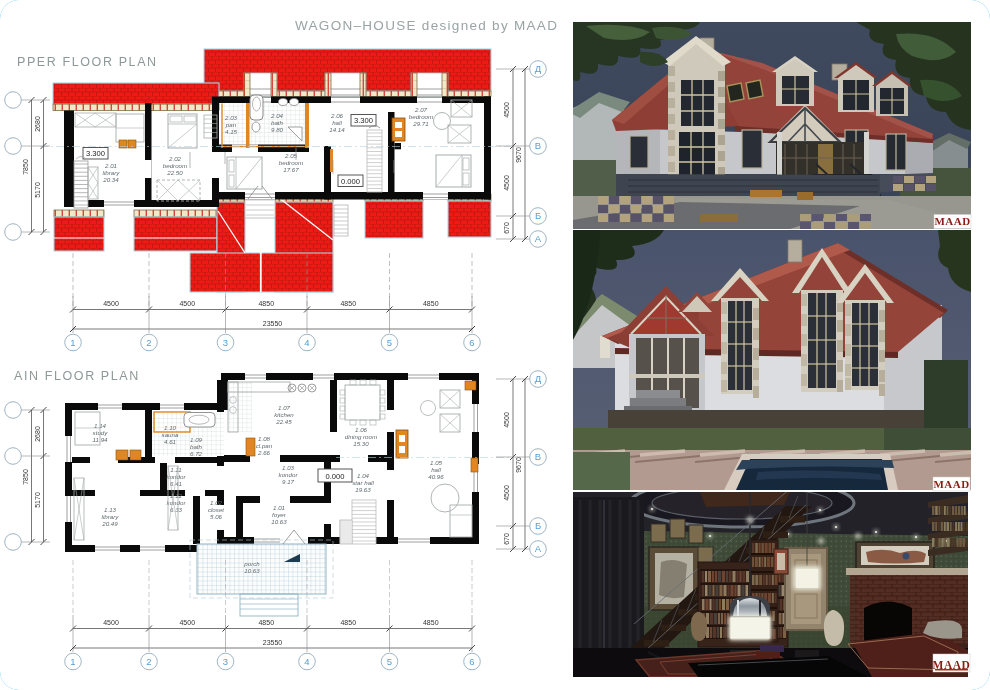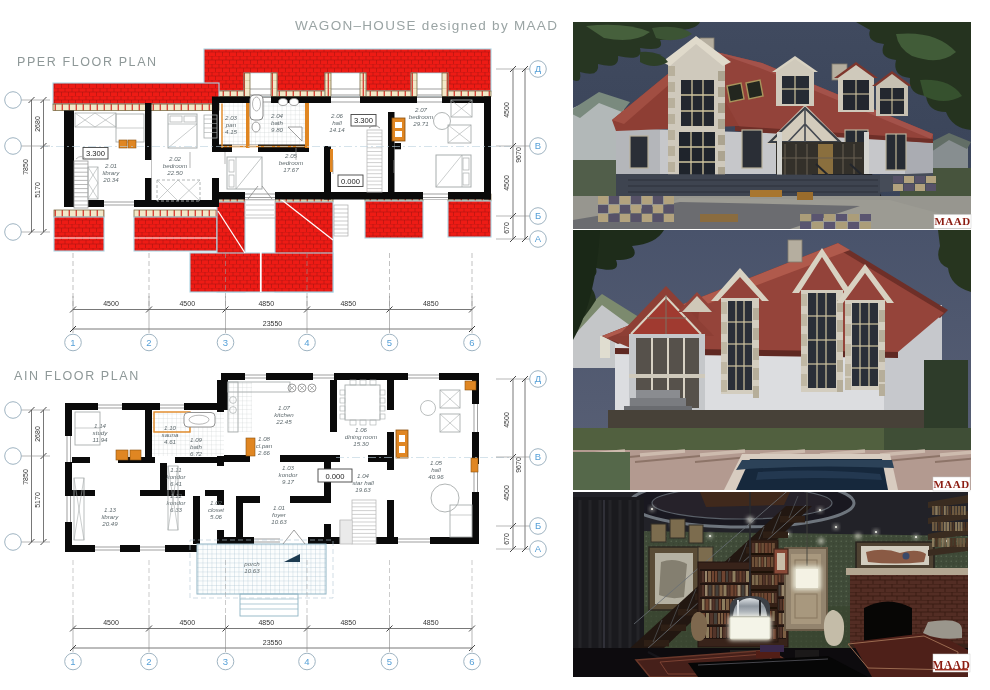--- a/index.html
+++ b/index.html
@@ -1,15 +1,15 @@
 <!DOCTYPE html>
 <html><head><meta charset="utf-8">
 <style>
 html,body{margin:0;padding:0;background:#ffffff;}
-#sheet{position:relative;width:990px;height:690px;background:#0ea5e9;overflow:hidden;}
+#sheet{position:relative;width:990px;height:690px;background:#0ea5e9;overflow:hidden;border-radius:19px;}
 text{font-family:"Liberation Sans",sans-serif;}
 .rl{font-size:6.2px;fill:#5f6a6e;font-style:italic;}
 .dim{font-size:7px;fill:#333;}
 .lvl{font-size:7.6px;fill:#222;}
 .gn{font-size:9.5px;fill:#56a0d8;}
 .ti{font-size:13.5px;fill:#9aa4a4;letter-spacing:1.3px;}
 .pt{font-size:12.5px;fill:#8e9898;letter-spacing:1.6px;}
 </style></head><body>
 <div id="sheet">
 <svg width="990" height="690" viewBox="0 0 990 690">

